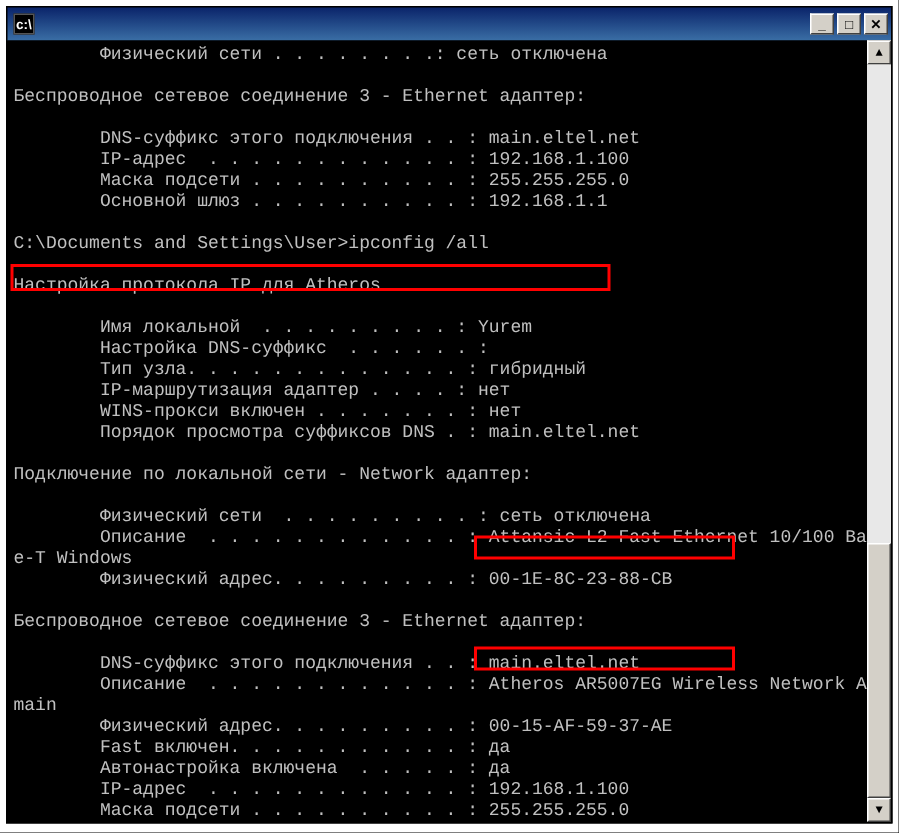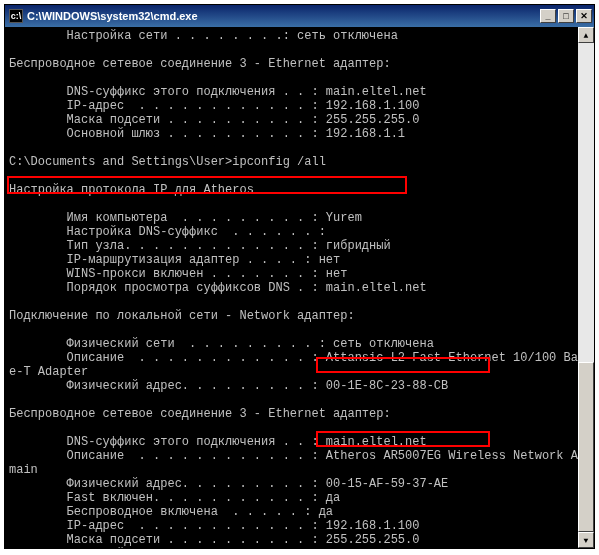--- a/index.html
+++ b/index.html
@@ -115,64 +115,63 @@
   .hl2 { left: 311px; top: 330px; width: 174px; height: 16px; }
   .hl3 { left: 311px; top: 404px; width: 174px; height: 16px; }
 </style>
 </head>
 <body>
 
 <div class="window">
   <div class="titlebar">
     <div class="titlebar-left">
       <span class="titlebar-icon">c:\</span>
-      <span>C:\WINDOWS\system32\cmd.exe</span>
     </div>
     <div class="titlebar-buttons">
       <span class="titlebtn">_</span>
       <span class="titlebtn">□</span>
       <span class="titlebtn">✕</span>
     </div>
   </div>
 
-  <div class="terminal"><span>        Настройка сети . . . . . . . .: сеть отключена</span>
+  <div class="terminal"><span>        Физический сети . . . . . . . .: сеть отключена</span>
 <span></span>
 <span>Беспроводное сетевое соединение 3 - Ethernet адаптер:</span>
 <span></span>
 <span>        DNS-суффикс этого подключения . . : main.eltel.net</span>
 <span>        IP-адрес  . . . . . . . . . . . . : 192.168.1.100</span>
 <span>        Маска подсети . . . . . . . . . . : 255.255.255.0</span>
 <span>        Основной шлюз . . . . . . . . . . : 192.168.1.1</span>
 <span></span>
 <span>C:\Documents and Settings\User&gt;ipconfig /all</span>
 <span></span>
 <span>Настройка протокола IP для Atheros</span>
 <span></span>
-<span>        Имя компьютера  . . . . . . . . . : Yurem</span>
+<span>        Имя локальной  . . . . . . . . . : Yurem</span>
 <span>        Настройка DNS-суффикс  . . . . . . :</span>
 <span>        Тип узла. . . . . . . . . . . . . : гибридный</span>
 <span>        IP-маршрутизация адаптер . . . . : нет</span>
 <span>        WINS-прокси включен . . . . . . . : нет</span>
 <span>        Порядок просмотра суффиксов DNS . : main.eltel.net</span>
 <span></span>
 <span>Подключение по локальной сети - Network адаптер:</span>
 <span></span>
 <span>        Физический сети  . . . . . . . . . : сеть отключена</span>
 <span>        Описание  . . . . . . . . . . . . : Attansic L2 Fast Ethernet 10/100 Bas</span>
-<span>e-T Adapter</span>
+<span>e-T Windows</span>
 <span>        Физический адрес. . . . . . . . . : 00-1E-8C-23-88-CB</span>
 <span></span>
 <span>Беспроводное сетевое соединение 3 - Ethernet адаптер:</span>
 <span></span>
 <span>        DNS-суффикс этого подключения . . : main.eltel.net</span>
 <span>        Описание  . . . . . . . . . . . . : Atheros AR5007EG Wireless Network Ad</span>
 <span>main</span>
 <span>        Физический адрес. . . . . . . . . : 00-15-AF-59-37-AE</span>
 <span>        Fast включен. . . . . . . . . . . : да</span>
-<span>        Беспроводное включена  . . . . . : да</span>
+<span>        Автонастройка включена  . . . . . : да</span>
 <span>        IP-адрес  . . . . . . . . . . . . : 192.168.1.100</span>
 <span>        Маска подсети . . . . . . . . . . : 255.255.255.0</span>
 <span>        Основной шлюз . . . . . . . . . . : 192.168.1.1</span>
 
 
 
 
 
 
 <span></span>

